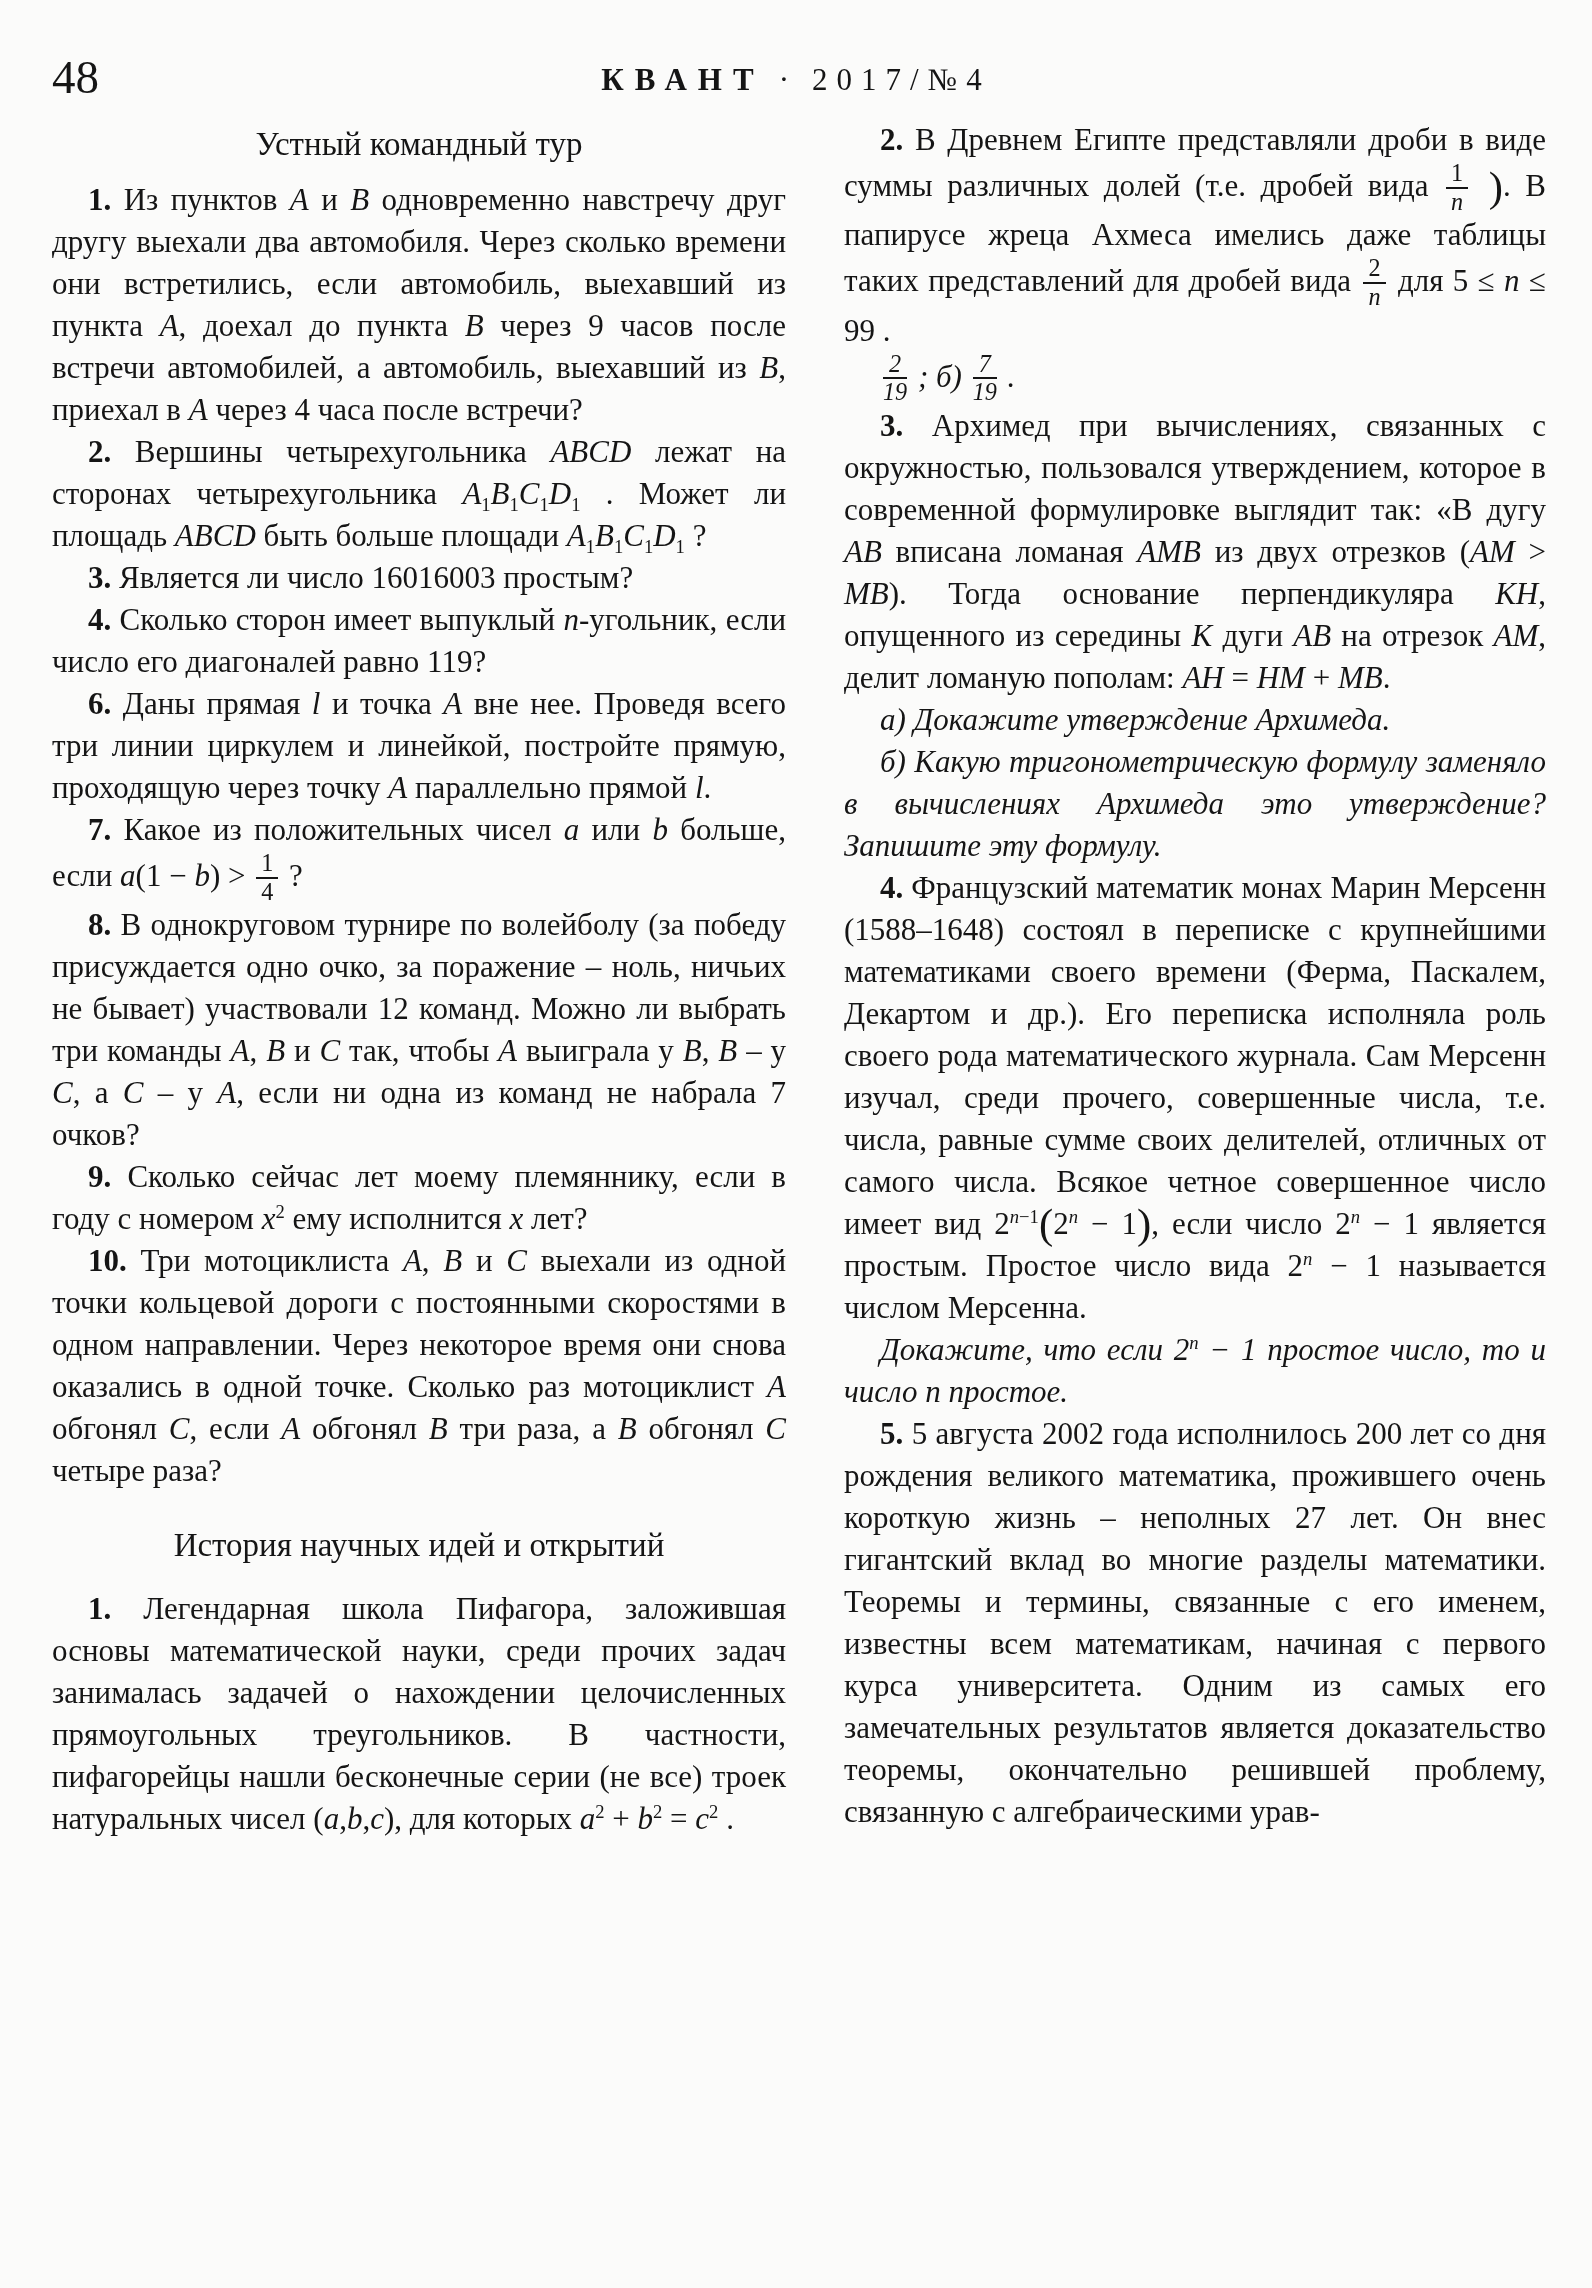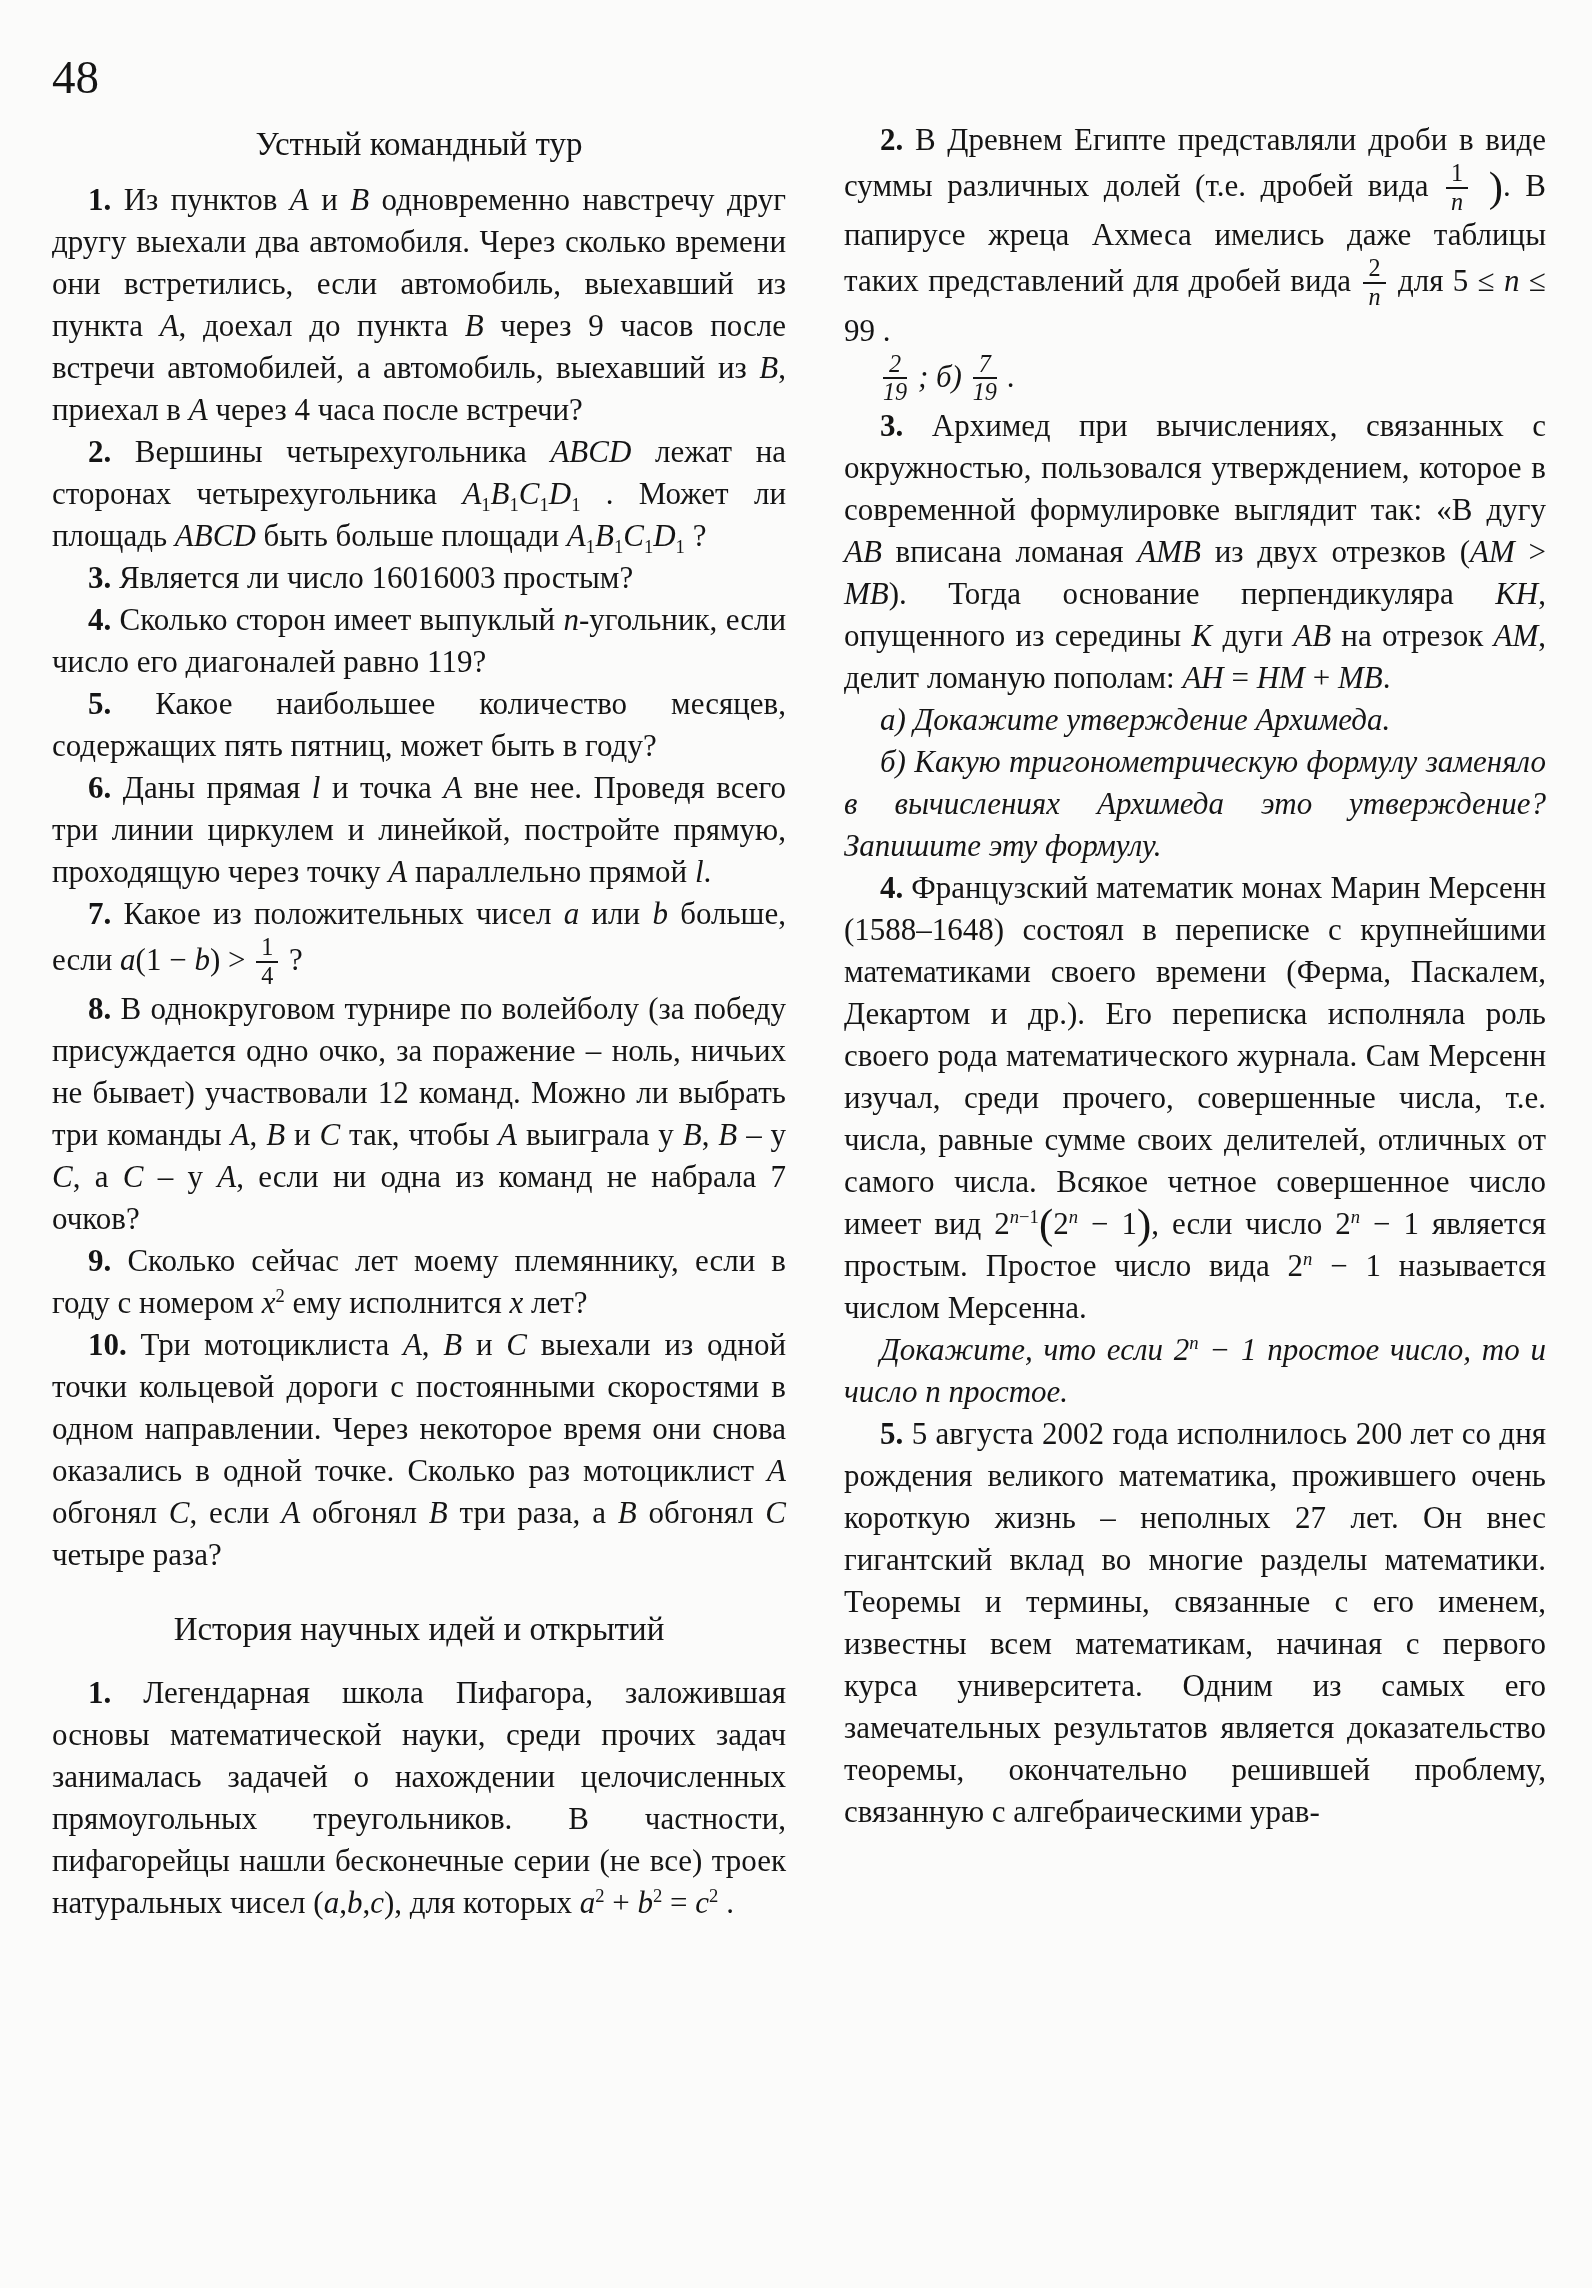--- a/index.html
+++ b/index.html
@@ -56,29 +56,31 @@
   .frac .num{display:block;border-bottom:2px solid #151515;padding:0 5px 1px 5px;}
   .frac .den{display:block;padding-top:1px;}
   .bp{font-size:1.38em;line-height:0;vertical-align:-0.1em;}
 </style>
 </head>
 <body>
 
 <div class="page">
   <div class="header">
     <div class="page-num">48</div>
+    <div class="masthead">
+      <span class="journal">КВАНТ</span><span class="sep">·</span><span class="issue">2017/№4</span>
+    </div>
   </div>
   <div class="columns">
     <div class="col col-left" id="col-left">
         <div class="sec-heading">Устный командный тур</div>
         <p class="para"><span class="bd">1. </span><span class="">Из пунктов </span><span class="it">A</span><span class=""> и </span><span class="it">B</span><span class=""> одновременно навстречу друг другу выехали два автомобиля. Через сколько времени они встретились, если автомобиль, выехавший из пункта </span><span class="it">A</span><span class="">, доехал до пункта </span><span class="it">B</span><span class=""> через 9 часов после встречи автомобилей, а автомобиль, выехавший из </span><span class="it">B</span><span class="">, приехал в </span><span class="it">A</span><span class=""> через 4 часа после встречи?</span></p>
         <p class="para"><span class="bd">2. </span><span class="">Вершины четырехугольника </span><span class="it">ABCD</span><span class=""> лежат на сторонах четырехугольника </span><span class="it">A</span><sub>1</sub><span class="it">B</span><sub>1</sub><span class="it">C</span><sub>1</sub><span class="it">D</span><sub>1</sub><span class=""> . Может ли площадь </span><span class="it">ABCD</span><span class=""> быть больше площади </span><span class="it">A</span><sub>1</sub><span class="it">B</span><sub>1</sub><span class="it">C</span><sub>1</sub><span class="it">D</span><sub>1</sub><span class=""> ?</span></p>
         <p class="para"><span class="bd">3. </span><span class="">Является ли число 16016003 простым?</span></p>
         <p class="para"><span class="bd">4. </span><span class="">Сколько сторон имеет выпуклый </span><span class="it">n</span><span class="">-угольник, если число его диагоналей равно 119?</span></p>
-        <p class="para"><span class="bd">5. </span><span class="">Какое наибольшее количество месяцев, содержащих пять пятниц, может быть в году?</span></p>
         <p class="para"><span class="bd">6. </span><span class="">Даны прямая </span><span class="it">l</span><span class=""> и точка </span><span class="it">A</span><span class=""> вне нее. Проведя всего три линии циркулем и линейкой, постройте прямую, проходящую через точку </span><span class="it">A</span><span class=""> параллельно прямой </span><span class="it">l</span><span class="">.</span></p>
         <p class="para"><span class="bd">7. </span><span class="">Какое из положительных чисел </span><span class="it">a</span><span class=""> или </span><span class="it">b</span><span class=""> больше, если </span><span class="it">a</span><span class="">(1 − </span><span class="it">b</span><span class="">) &gt; </span><span class="frac"><span class="num">1</span><span class="den">4</span></span><span class=""> ?</span></p>
         <p class="para"><span class="bd">8. </span><span class="">В однокруговом турнире по волейболу (за победу присуждается одно очко, за поражение – ноль, ничьих не бывает) участвовали 12 команд. Можно ли выбрать три команды </span><span class="it">A</span><span class="">, </span><span class="it">B</span><span class=""> и </span><span class="it">C</span><span class=""> так, чтобы </span><span class="it">A</span><span class=""> выиграла у </span><span class="it">B</span><span class="">, </span><span class="it">B</span><span class=""> – у </span><span class="it">C</span><span class="">, а </span><span class="it">C</span><span class=""> – у </span><span class="it">A</span><span class="">, если ни одна из команд не набрала 7 очков?</span></p>
         <p class="para"><span class="bd">9. </span><span class="">Сколько сейчас лет моему племяннику, если в году с номером </span><span class="it">x</span><sup>2</sup><span class=""> ему исполнится </span><span class="it">x</span><span class=""> лет?</span></p>
         <p class="para"><span class="bd">10. </span><span class="">Три мотоциклиста </span><span class="it">A</span><span class="">, </span><span class="it">B</span><span class=""> и </span><span class="it">C</span><span class=""> выехали из одной точки кольцевой дороги с постоянными скоростями в одном направлении. Через некоторое время они снова оказались в одной точке. Сколько раз мотоциклист </span><span class="it">A</span><span class=""> обгонял </span><span class="it">C</span><span class="">, если </span><span class="it">A</span><span class=""> обгонял </span><span class="it">B</span><span class=""> три раза, а </span><span class="it">B</span><span class=""> обгонял </span><span class="it">C</span><span class=""> четыре раза?</span></p>
         <div class="sec-heading sec-heading-2">История научных идей и открытий</div>
         <p class="para"><span class="bd">1. </span><span class="">Легендарная школа Пифагора, заложившая основы математической науки, среди прочих задач занималась задачей о нахождении целочисленных прямоугольных треугольников. В частности, пифагорейцы нашли бесконечные серии (не все) троек натуральных чисел (</span><span class="it">a</span><span class="">,</span><span class="it">b</span><span class="">,</span><span class="it">c</span><span class="">), для которых </span><span class="it">a</span><sup>2</sup><span class=""> + </span><span class="it">b</span><sup>2</sup><span class=""> = </span><span class="it">c</span><sup>2</sup><span class=""> .</span></p>
       </div>
     <div class="col col-right" id="col-right">
         <p class="para"><span class="bd">2. </span><span class="">В Древнем Египте представляли дроби в виде суммы различных долей (т.е. дробей вида </span><span class="frac"><span class="num">1</span><span class="den it">n</span></span><span class="bp"> )</span><span class="">. В папирусе жреца Ахмеса имелись даже таблицы таких представлений для дробей вида </span><span class="frac"><span class="num">2</span><span class="den it">n</span></span><span class=""> для 5 ≤ </span><span class="it">n</span><span class=""> ≤ 99 .</span></p>

